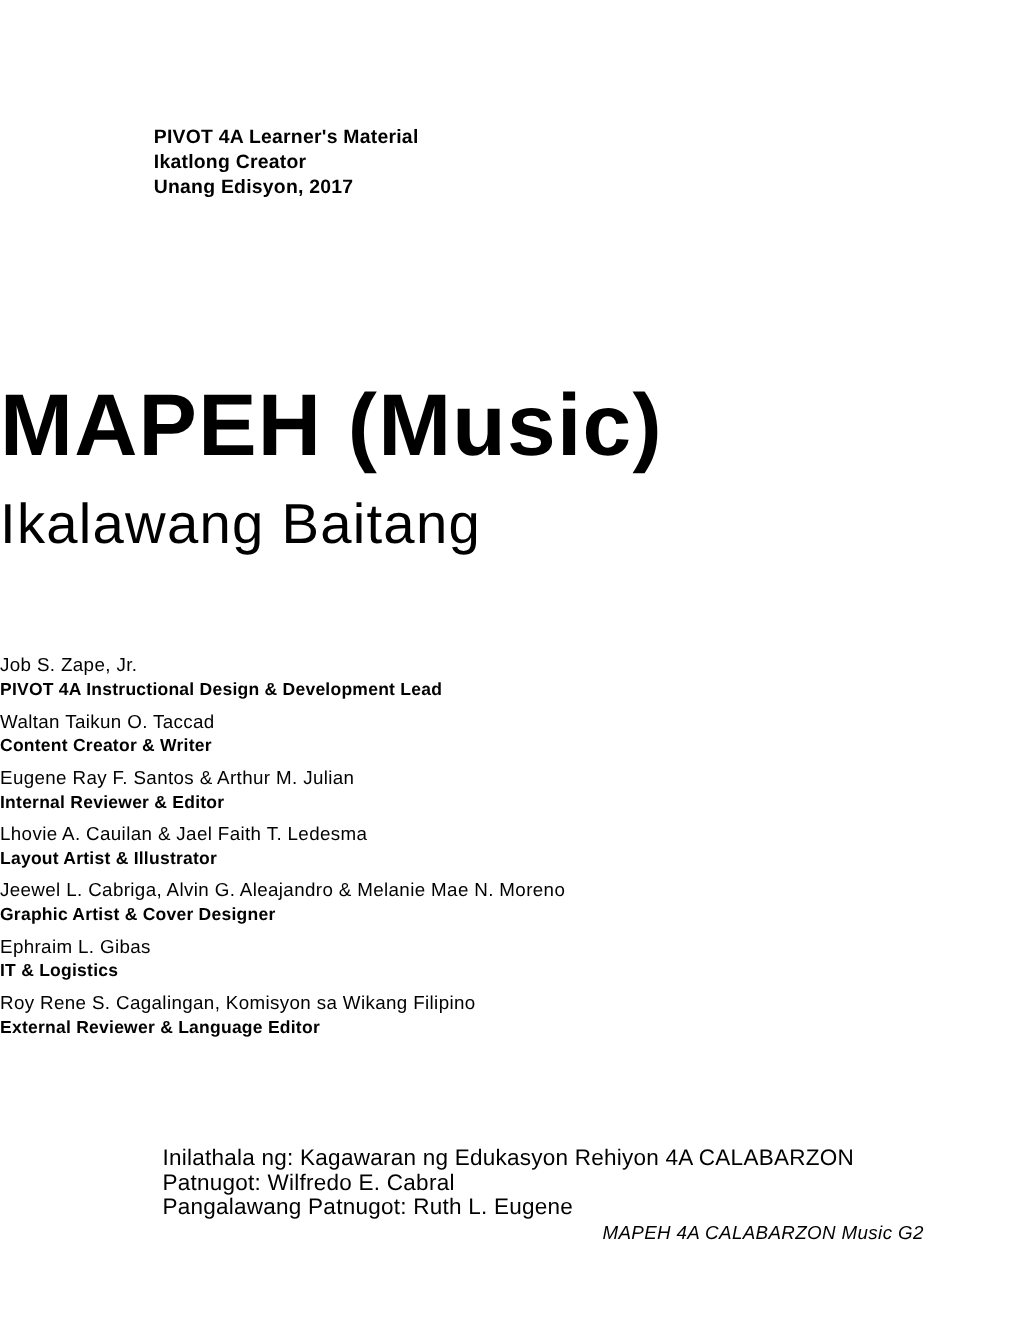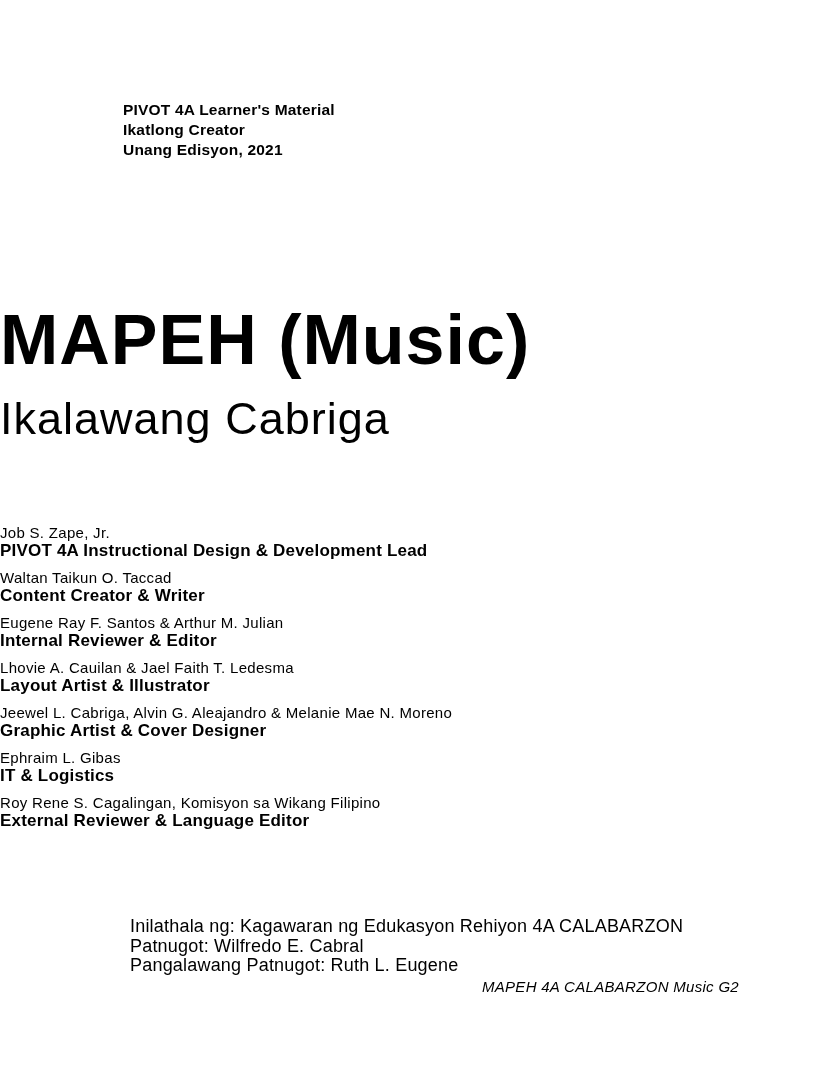--- a/index.html
+++ b/index.html
@@ -45,21 +45,21 @@
   }
   .credit-group {
     margin-bottom: 9px;
   }
   .credit-name {
     font-size: 15px;
     line-height: 18px;
     letter-spacing: 0.3px;
   }
   .credit-role {
-    font-size: 17px;
+    font-size: 14px;
     line-height: 18px;
     font-weight: bold;
     letter-spacing: 0.2px;
   }
   .publisher-block {
     position: absolute;
     left: 130px;
     top: 917px;
     font-size: 18px;
     line-height: 19.5px;
@@ -75,26 +75,26 @@
   }
 </style>
 </head>
 <body>
 
 <div class="page">
 
   <div class="header-block">
     <div>PIVOT 4A Learner's Material</div>
     <div>Ikatlong Creator</div>
-    <div>Unang Edisyon, 2021</div>
+    <div>Unang Edisyon, 2017</div>
   </div>
 
   <div class="center-col main-title">MAPEH (Music)</div>
 
-  <div class="center-col sub-title">Ikalawang Cabriga</div>
+  <div class="center-col sub-title">Ikalawang Baitang</div>
 
   <div class="center-col credits">
     <div class="credit-group">
       <div class="credit-name">Job S. Zape, Jr.</div>
       <div class="credit-role">PIVOT 4A Instructional Design &amp; Development Lead</div>
     </div>
     <div class="credit-group">
       <div class="credit-name">Waltan Taikun O. Taccad</div>
       <div class="credit-role">Content Creator &amp; Writer</div>
     </div>

